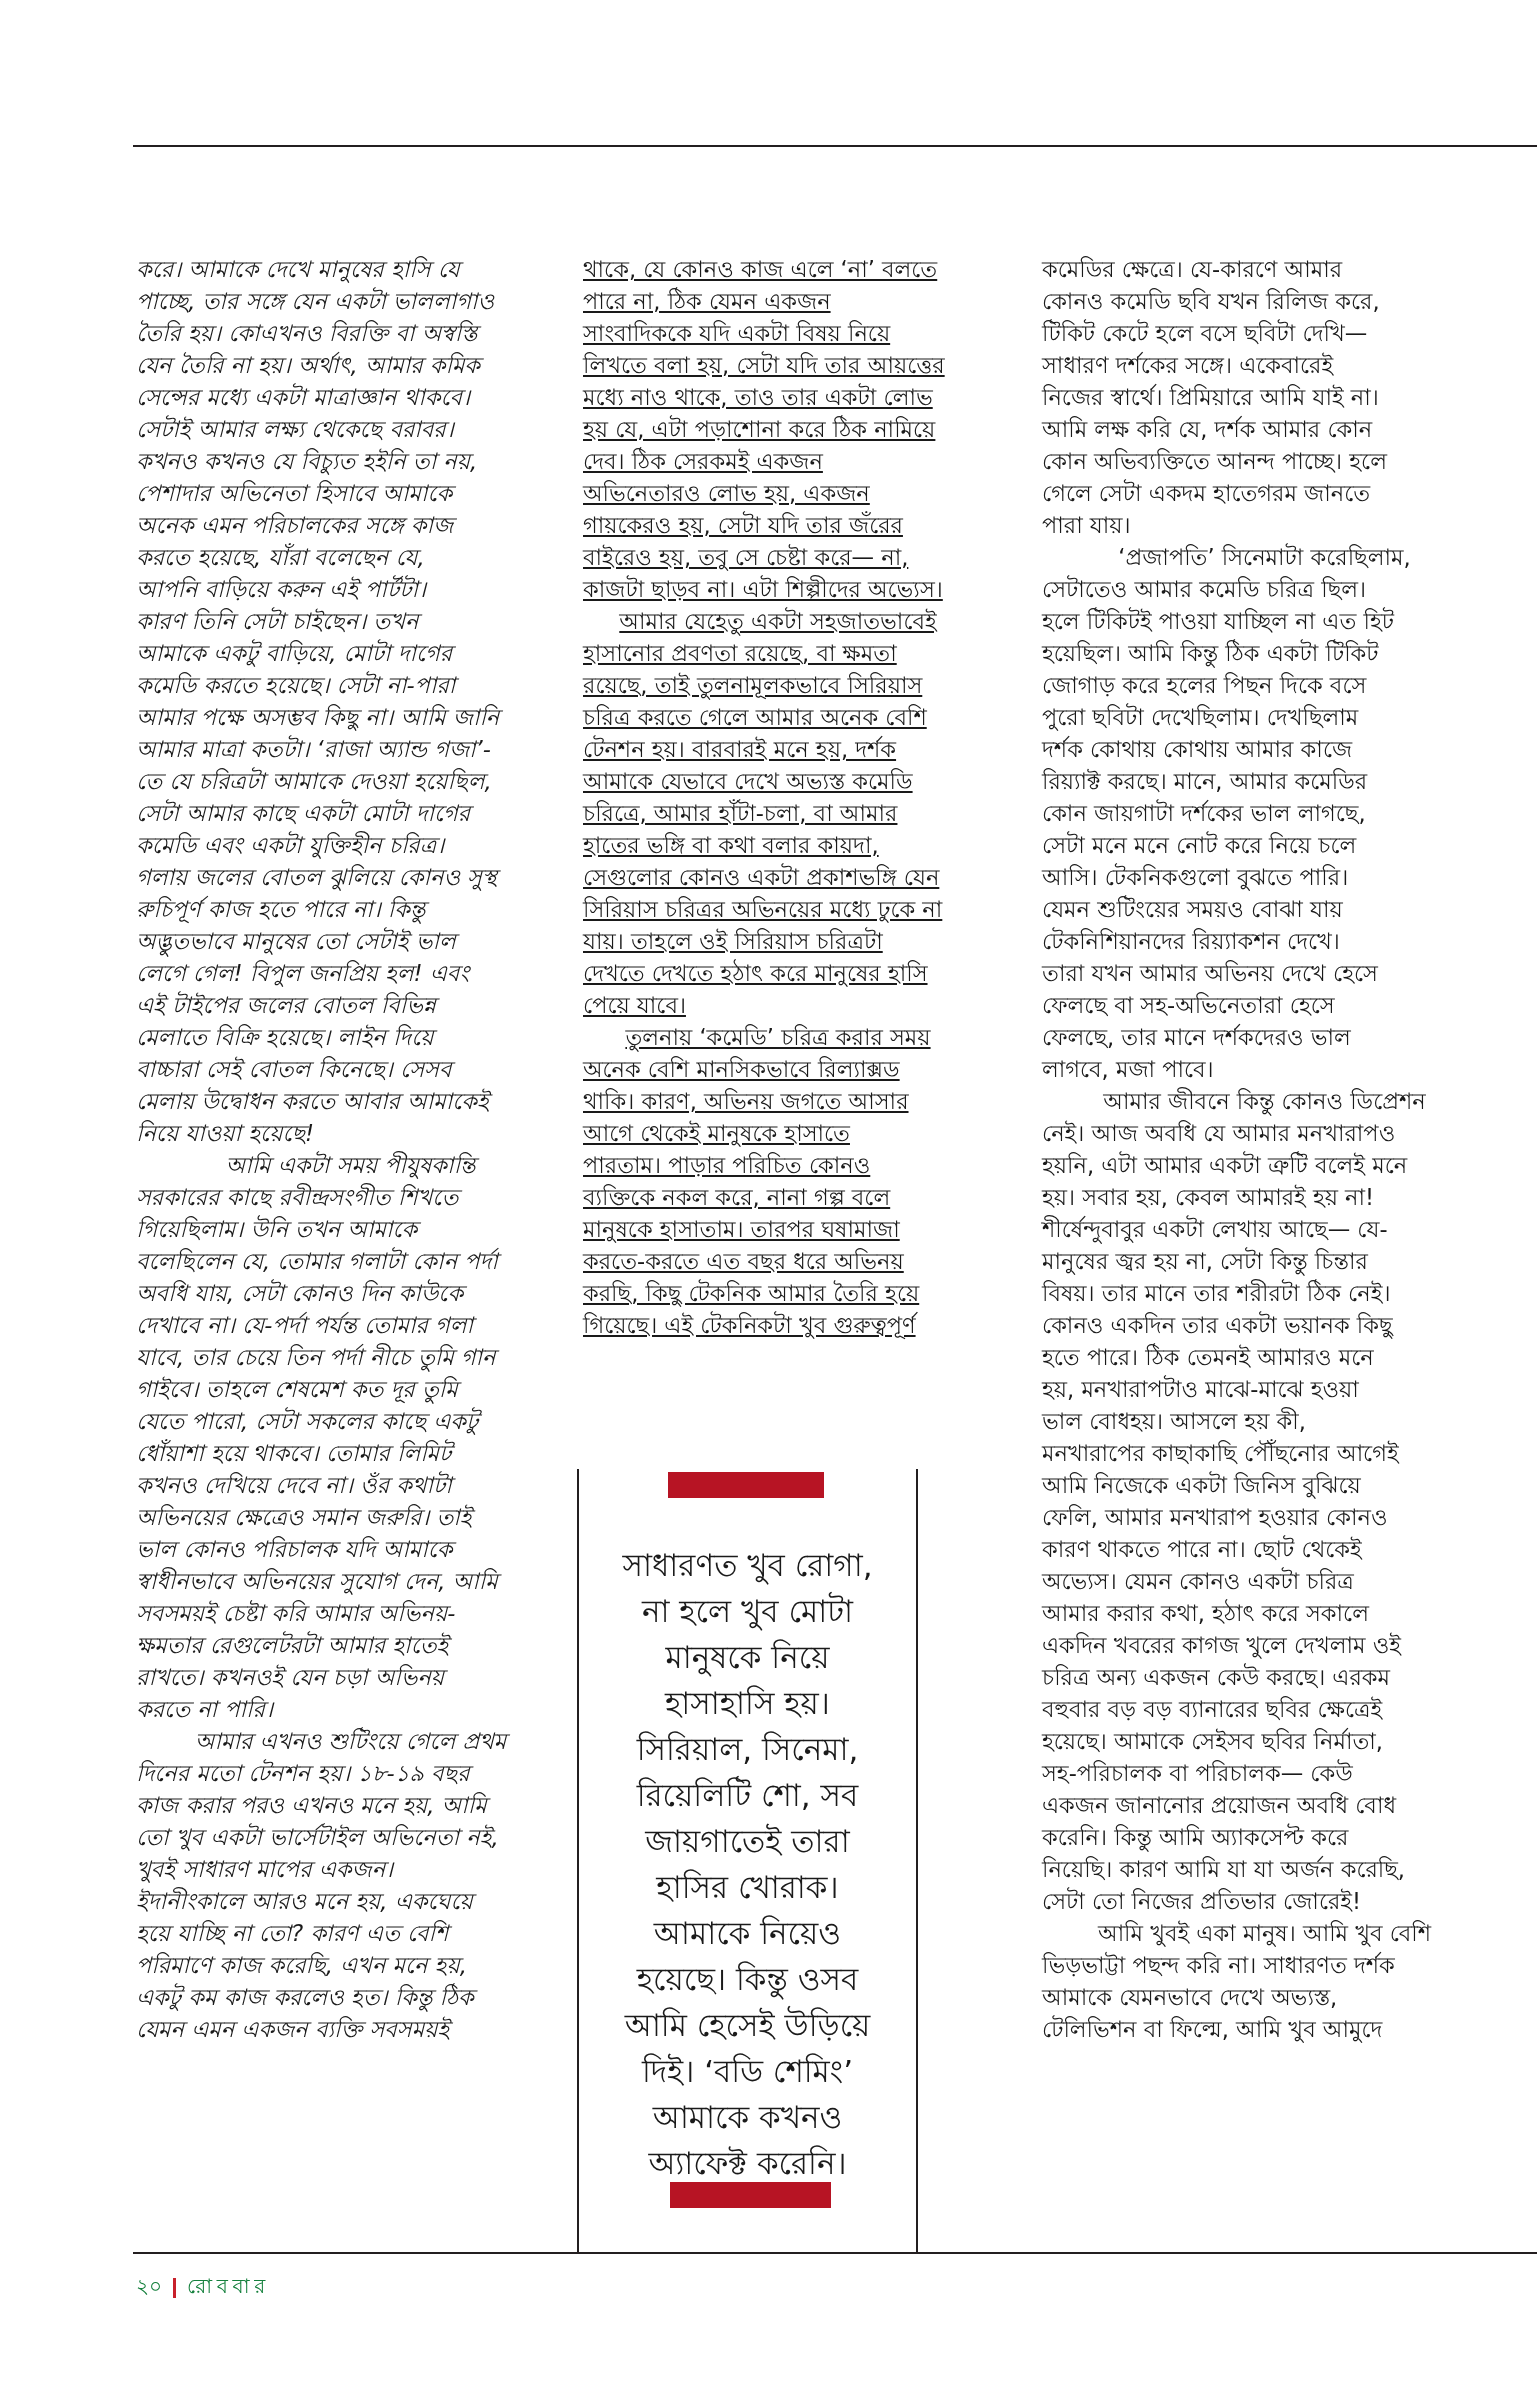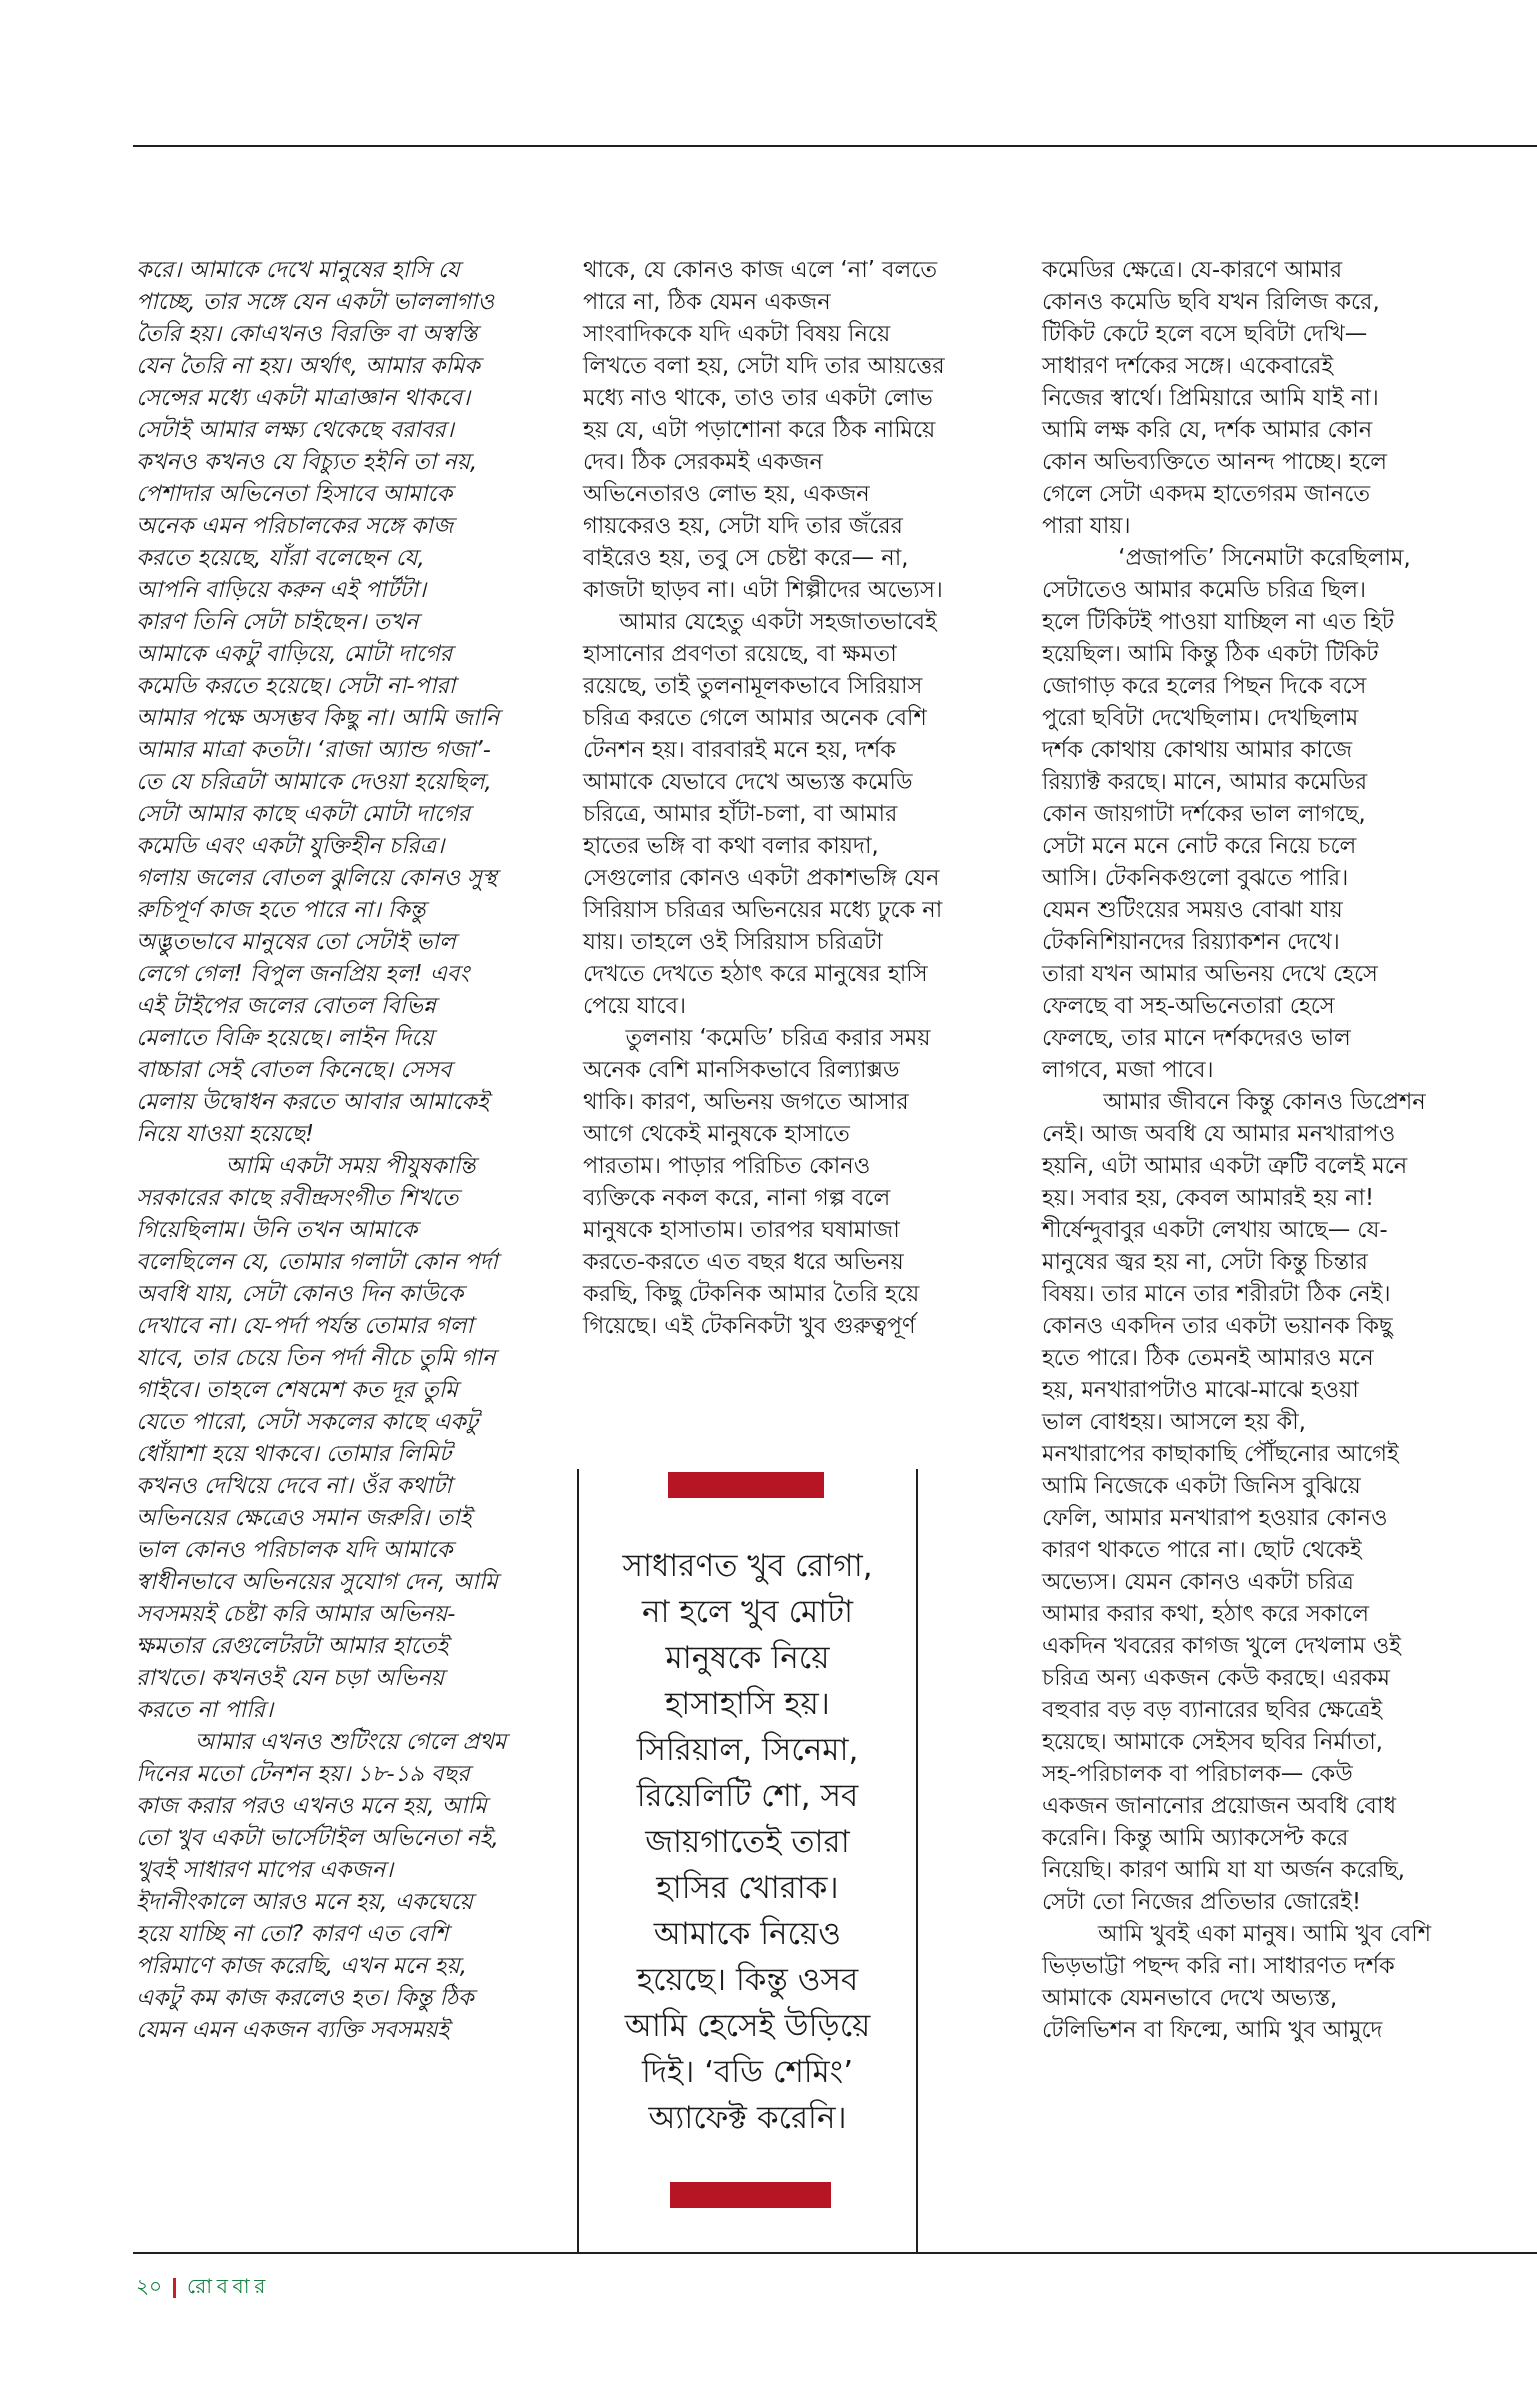--- a/index.html
+++ b/index.html
@@ -5,21 +5,21 @@
   html, body { margin: 0; padding: 0; background: #ffffff; }
   body { width: 1538px; height: 2389px; position: relative; overflow: hidden;
          font-family: "DejaVu Sans", sans-serif; color: #1a1a1a; }
   .rule { position: absolute; background: #231f20; }
   .top-rule { left: 133px; top: 145px; width: 1404px; height: 2.3px; }
   .bottom-rule { left: 133px; top: 2252px; width: 1404px; height: 2.3px; }
   .col { position: absolute; font-size: 22.5px; line-height: 32px; }
   .col .line { white-space: nowrap; display: block; height: 32px; overflow: visible; }
   .col .line.indent { padding-left: 26px; text-align: center; }
   #col1 { left: 136px; top: 253px; width: 403px; font-style: italic; }
-  #col2 { left: 583px; top: 253px; width: 364px; }
+  #col2 { left: 583px; top: 253px; width: 364px; text-decoration: underline; }
   #col3 { left: 1011px; top: 253px; width: 419px; margin-left: 31px; }
   .vline { position: absolute; width: 2.3px; background: #231f20; }
   #divider-left { left: 577px; top: 1469px; height: 784px; }
   #divider-right { left: 916px; top: 1469px; height: 784px; }
   .red-bar { position: absolute; background: #b71424; }
   #bar-top { left: 668px; top: 1472px; width: 156px; height: 25.6px; }
   #bar-bottom { left: 670px; top: 2182px; width: 161px; height: 26px; }
   #pullquote { position: absolute; left: 581px; top: 1542px; width: 333px;
                text-align: center; font-weight: normal; font-size: 31px; line-height: 46px; }
   #pullquote .pq-line { display: block; white-space: nowrap; }
@@ -196,20 +196,21 @@
     <span class="pq-line">মানুষকে নিয়ে</span>
     <span class="pq-line">হাসাহাসি হয়।</span>
     <span class="pq-line">সিরিয়াল, সিনেমা,</span>
     <span class="pq-line">রিয়েলিটি শো, সব</span>
     <span class="pq-line">জায়গাতেই তারা</span>
     <span class="pq-line">হাসির খোরাক।</span>
     <span class="pq-line">আমাকে নিয়েও</span>
     <span class="pq-line">হয়েছে। কিন্তু ওসব</span>
     <span class="pq-line">আমি হেসেই উড়িয়ে</span>
     <span class="pq-line">দিই। ‘বডি শেমিং’</span>
+    <span class="pq-line">আমাকে কখনও</span>
     <span class="pq-line">অ্যাফেক্ট করেনি।</span>
   </div>
 <div class="red-bar" id="bar-bottom" style="background: rgb(183, 20, 36);"></div>
 
 <div class="rule bottom-rule"></div>
 
 <div id="footer">
   <span>২০</span>
   <span class="sep"></span>
   <span class="mag">রোববার</span>

